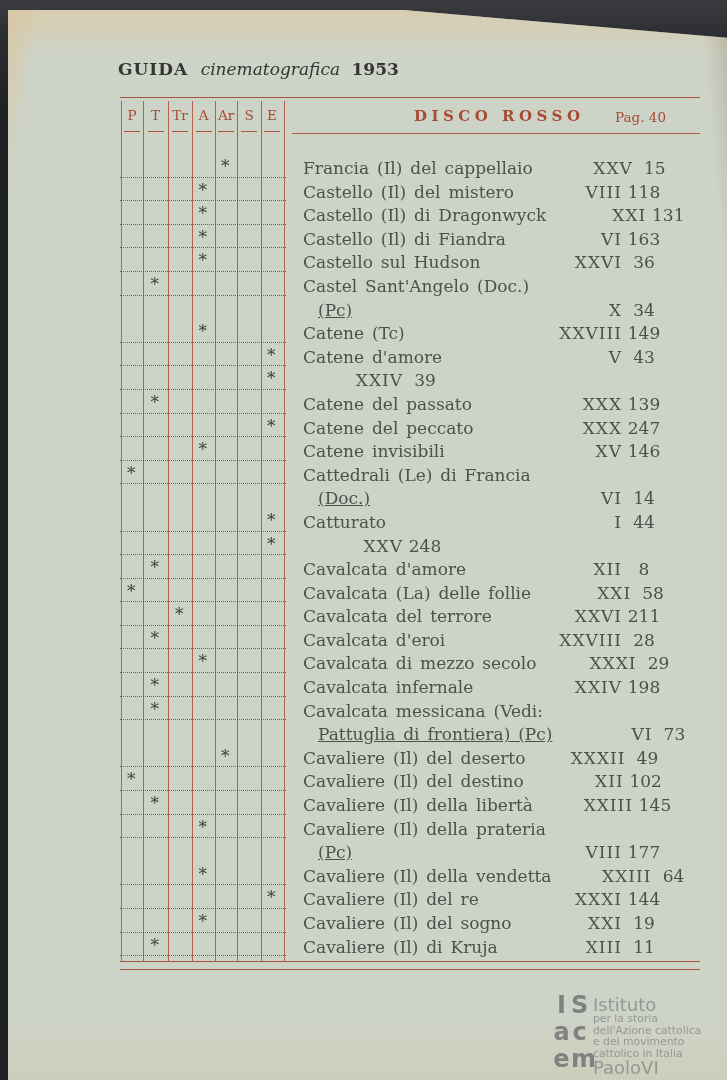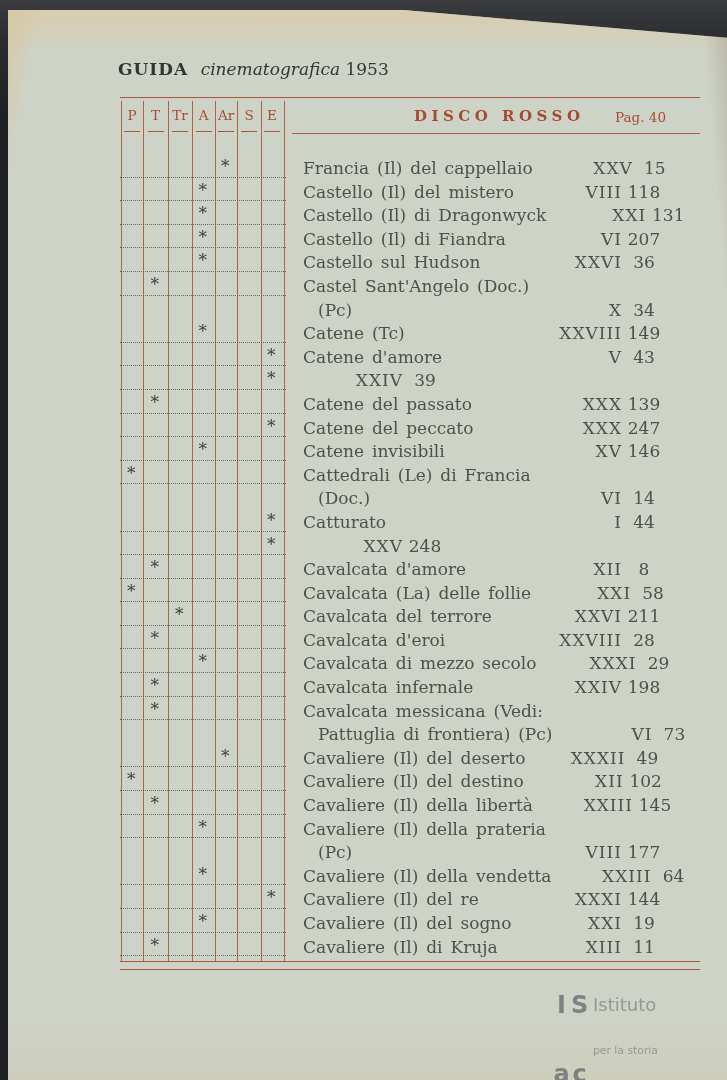--- a/index.html
+++ b/index.html
@@ -14,53 +14,53 @@
       linear-gradient(100deg, rgba(216,198,160,.85) 0px, rgba(216,198,160,0) 34px),
       linear-gradient(-95deg, rgba(150,140,115,.38) 0px, rgba(150,140,115,0) 26px),
       linear-gradient(180deg, rgba(219,203,168,.75) 0px, rgba(219,203,168,0) 46px),
       linear-gradient(0deg, rgba(205,198,172,.45) 0px, rgba(205,198,172,0) 60px),
       #ced3c7;
     clip-path:polygon(0% 0%, 55% 0%, 100% 2.6%, 100% 100%, 0% 100%);
   }
   .book-header{position:absolute;left:110px;top:49px;font-size:17px;color:#353633;white-space:nowrap;}
   .book-header .t{font-weight:bold;letter-spacing:1px;}
   .book-header .s{font-style:italic;margin-left:7px;}
-  .book-header .y{font-weight:normal;margin-left:0;}
+  .book-header .y{font-weight:bold;margin-left:6px;}
 
   .table{position:absolute;left:112px;top:87px;width:580px;height:880px;}
   .rule-top{position:absolute;left:0;right:0;top:0;border-top:1.6px solid #a9543c;}
   .vline{position:absolute;top:4px;height:860px;width:1px;background:#b4624a;}
   .col-label{position:absolute;top:10px;width:24px;margin-left:-12px;text-align:center;
     font-size:13.5px;color:#a84b33;}
   .col-dash{position:absolute;top:34px;width:16px;margin-left:-8px;border-top:1.2px solid #a9543c;}
   .section-title{position:absolute;left:294px;top:10px;font-size:15px;font-weight:bold;
     letter-spacing:4.5px;color:#a84b33;white-space:nowrap;}
   .page-label{position:absolute;right:34px;top:12px;font-size:13.5px;color:#a84b33;text-align:center;}
   .head-rule{position:absolute;left:172px;right:0;top:36px;border-top:1px solid #b06048;}
   .rule-bot1{position:absolute;left:0;right:0;top:864px;border-top:1.6px solid #a9543c;}
   .rule-bot2{position:absolute;left:0;right:0;top:872px;border-top:1.6px solid #a9543c;}
 
   .rows{position:absolute;left:0;right:0;top:60px;}
   .line{display:flex;height:23.6px;line-height:23.6px;position:relative;padding-right:34px;}
   .grid-cell{width:183px;position:relative;flex:none;}
   .dots{position:absolute;left:0;bottom:3px;width:166px;border-bottom:1.6px dotted #62655c;}
   .mark{position:absolute;top:1px;font-size:17px;color:#3a3c3a;line-height:17px;}
   .title{flex:1;font-size:17px;color:#4e504b;word-spacing:2.5px;white-space:nowrap;}
-  .title.indent{padding-left:15px;}
+  .title.indent{padding-left:15px;text-decoration:underline;}
   .vol{width:100px;flex:none;text-align:right;font-size:17px;color:#4e504b;letter-spacing:1px;}
   .pg{width:44px;flex:none;text-align:center;font-size:17px;color:#4e504b;}
 
   .watermark{position:absolute;left:545px;top:986px;display:flex;opacity:.85;
     font-family:"DejaVu Sans", sans-serif;}
   .wm-letters{display:grid;grid-template-columns:17px 17px;column-gap:1px;
     font-weight:bold;font-size:24px;line-height:19px;color:#737577;}
   .wm-letters span{text-align:center;}
   .wm-text{margin-left:5px;color:#8c8e8d;}
   .wm-big{font-size:18px;line-height:17px;}
-  .wm-small{font-size:10.8px;line-height:11.6px;white-space:nowrap;margin-top:32px;}
+  .wm-small{font-size:10.8px;line-height:11.6px;white-space:nowrap;}
 </style>
 </head>
 <body>
 
 <div class="paper">
 
   <div class="book-header">
     <span class="t">GUIDA</span>
     <span class="s">cinematografica</span>
     <span class="y">1953</span>
@@ -123,21 +123,21 @@
     <span class="vol">XXI</span>
     <span class="pg">131</span>
   </div>
         <div class="line">
     <span class="grid-cell">
             <span class="mark" style="left: 78.5px;">*</span>
             <span class="dots"></span>
           </span>
     <span class="title">Castello (Il) di Fiandra</span>
     <span class="vol">VI</span>
-    <span class="pg">207</span>
+    <span class="pg">163</span>
   </div>
         <div class="line">
     <span class="grid-cell">
             <span class="mark" style="left: 78.5px;">*</span>
             <span class="dots"></span>
           </span>
     <span class="title">Castello sul Hudson</span>
     <span class="vol">XXVI</span>
     <span class="pg">36</span>
   </div>

